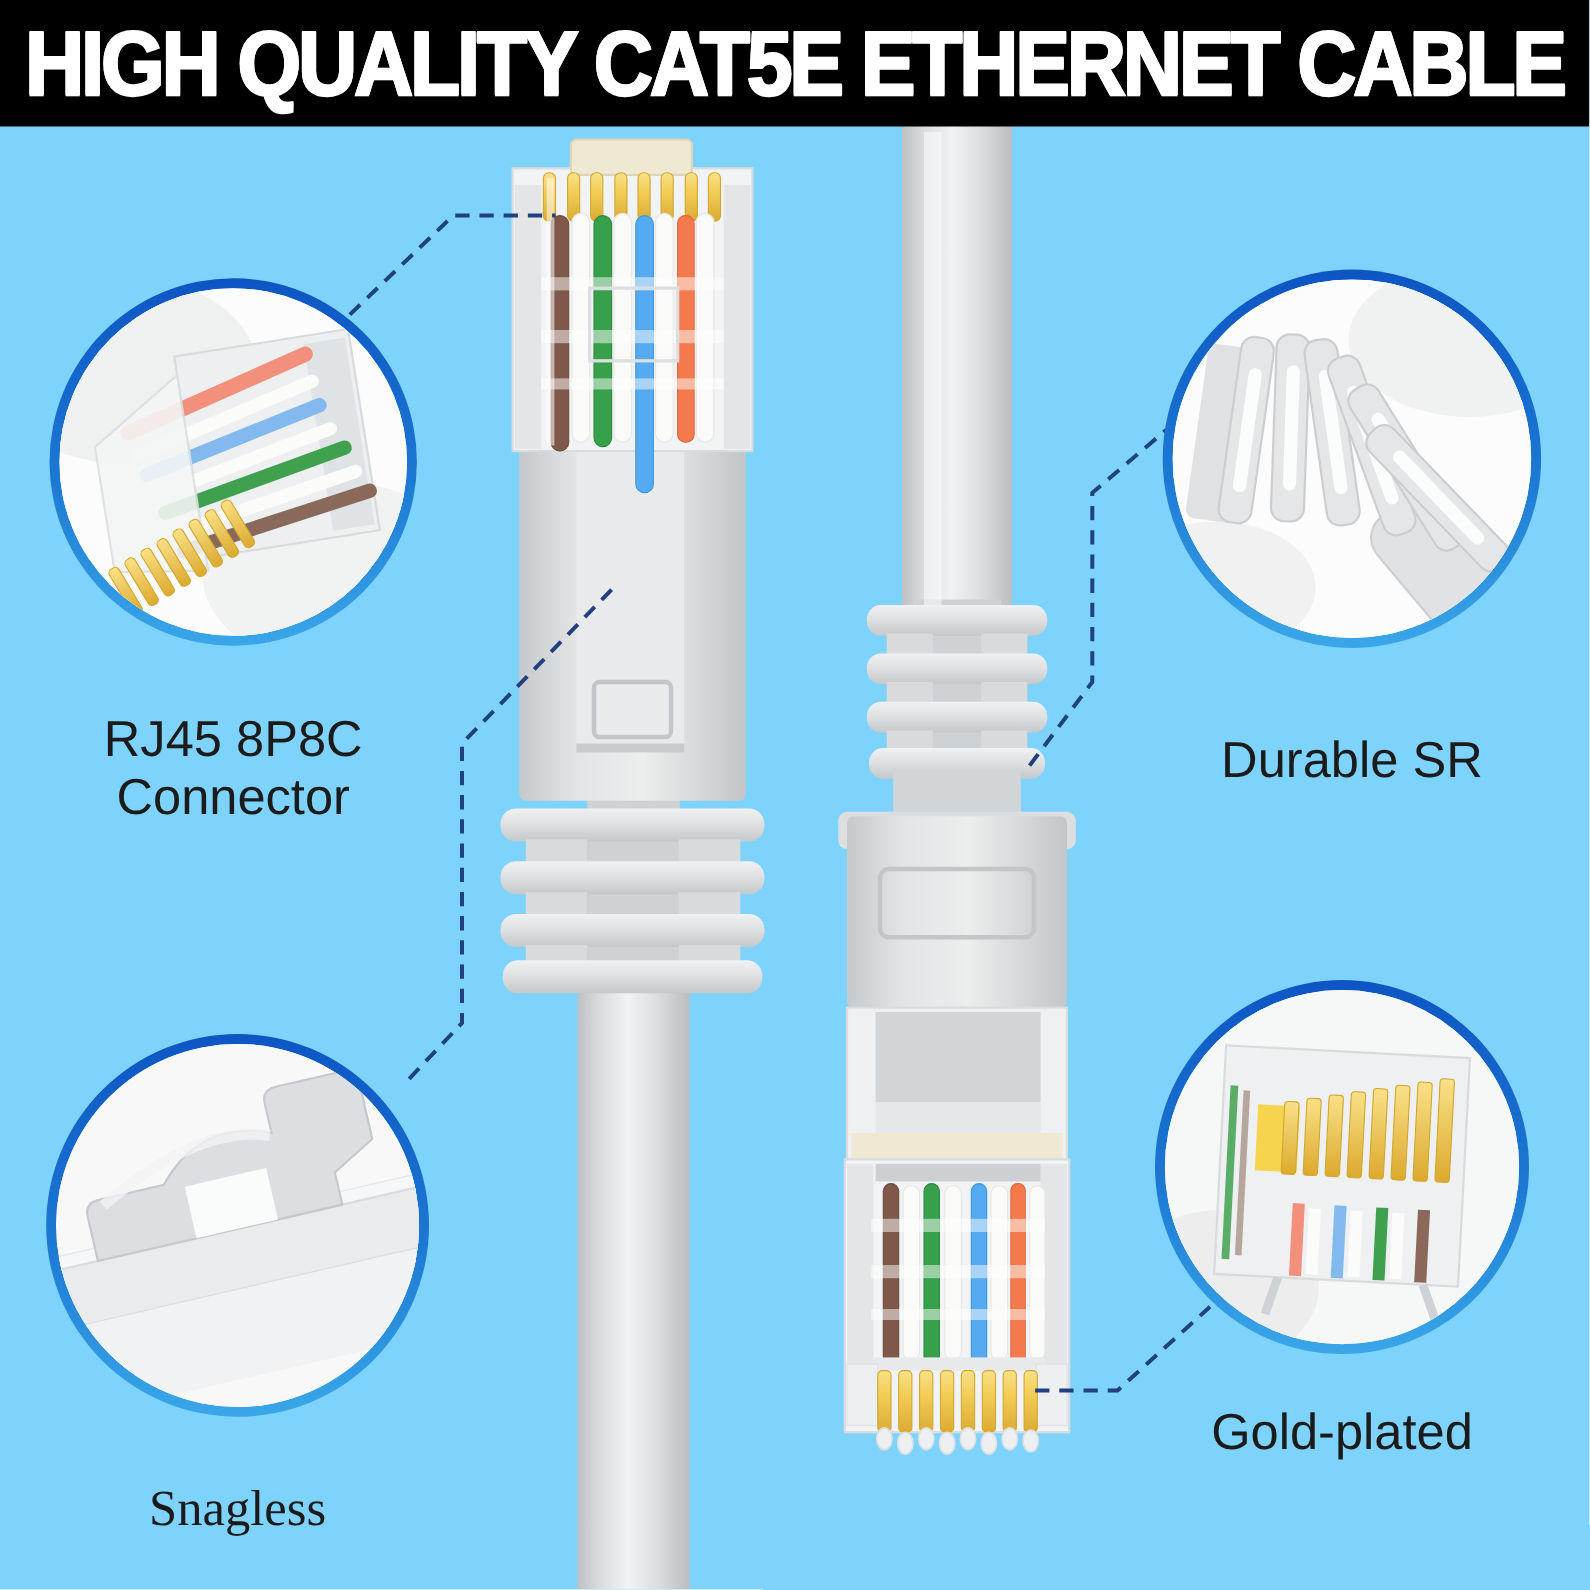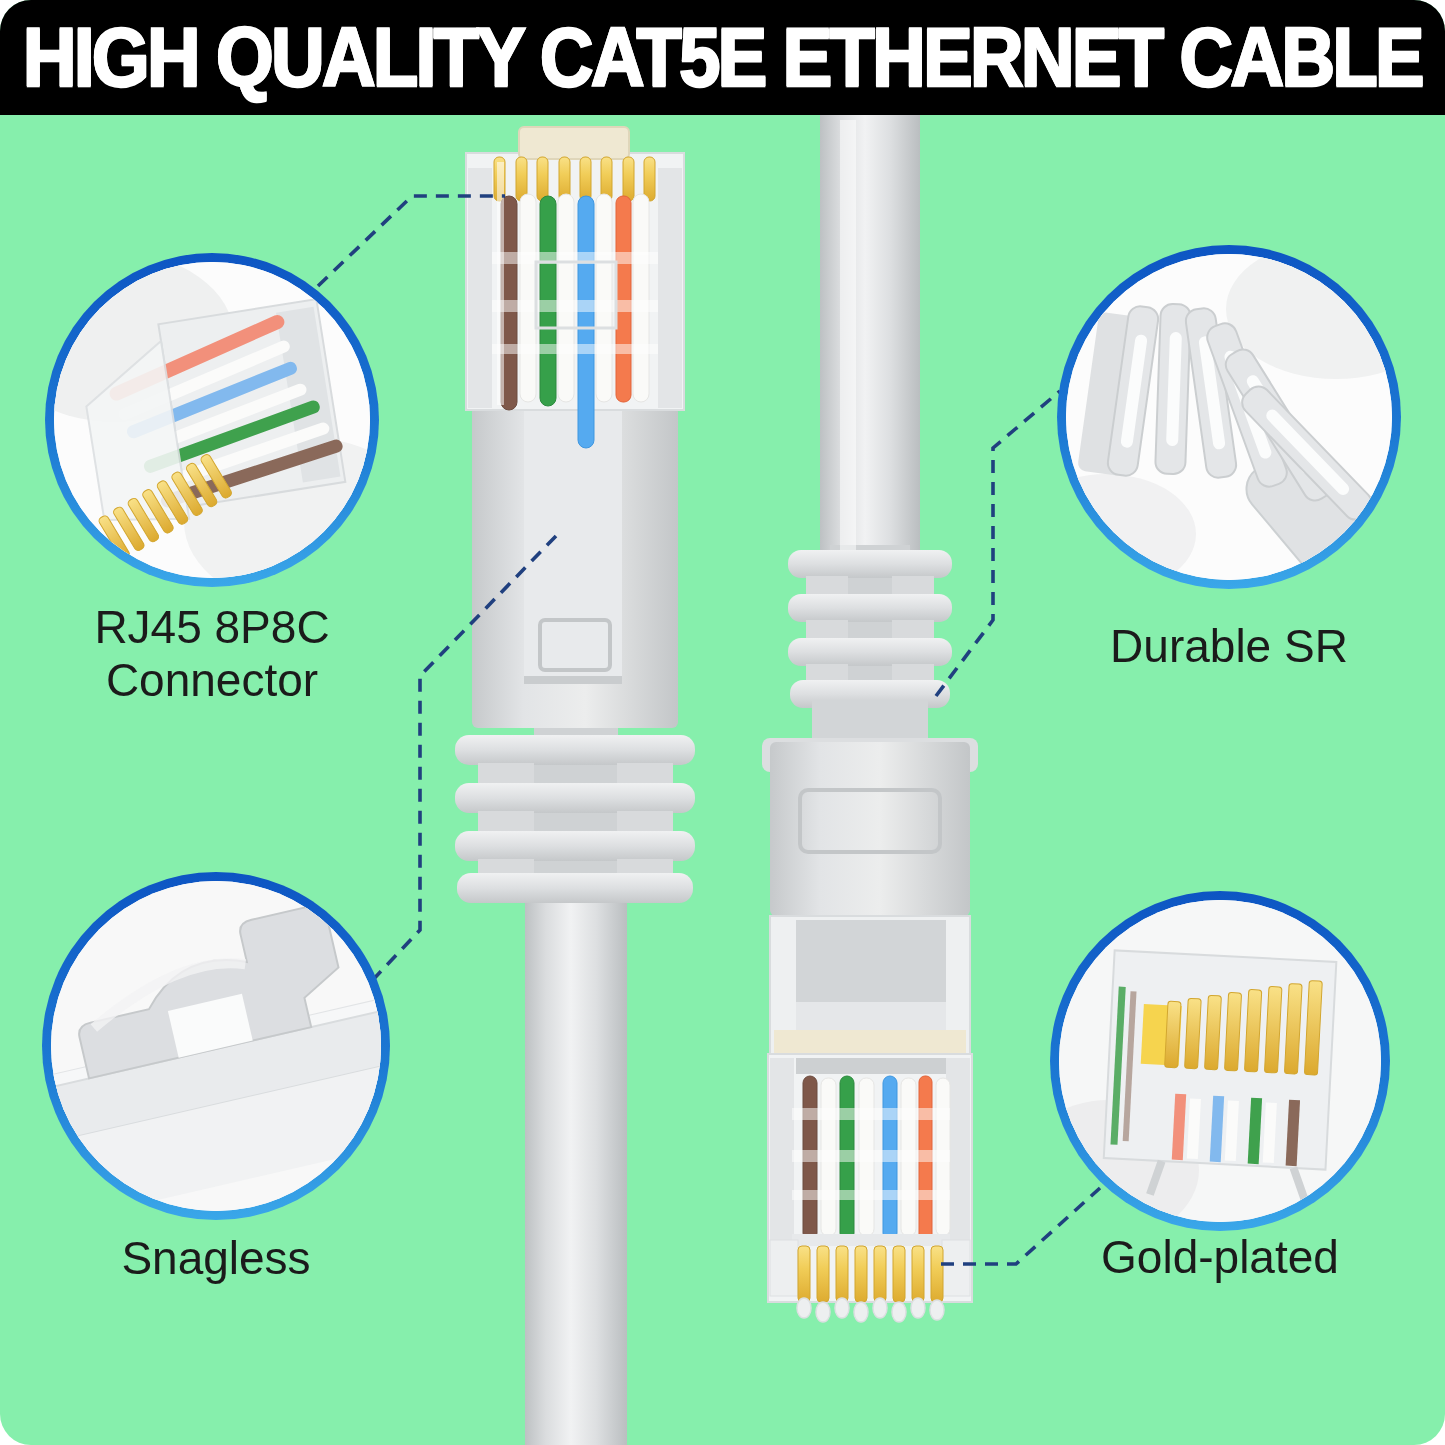--- a/index.html
+++ b/index.html
@@ -1,23 +1,23 @@
 <!DOCTYPE html>
 <html><head>
 <meta charset="utf-8">
 <style>
   html,body{margin:0;padding:0;background:#ffffff;font-family:"Liberation Sans",sans-serif;}
-  .stage{position:relative;width:1445px;height:1445px;background:#86efac;overflow:hidden;border-radius:31px;}
+  .stage{position:relative;width:1445px;height:1445px;background:#7dd3fc;overflow:hidden;}
   .art{position:absolute;left:0;top:0;width:1445px;height:1445px;}
   .banner{position:absolute;left:0;top:0;width:1445px;height:115px;background:#000000;
           display:flex;align-items:center;justify-content:center;z-index:5;}
   .banner span{color:#ffffff;font-size:74px;font-weight:700;letter-spacing:-2.5px;white-space:nowrap;
                transform:scaleY(1.12);-webkit-text-stroke:2.2px #ffffff;
                text-shadow:1.2px 0 #ffffff,-1.2px 0 #ffffff;}
-  .callout{position:absolute;display:flex;flex-direction:column;align-items:center;z-index:4;}
+  .callout{position:absolute;display:flex;flex-direction:column;align-items:center;z-index:4;gap:44px;}
   .ring{border-radius:50%;padding:9px;box-sizing:border-box;
         background:linear-gradient(180deg,#0d55c3 0%,#1c79d3 55%,#3aa7e9 100%);}
   .ring-inner{width:100%;height:100%;border-radius:50%;overflow:hidden;background:#ffffff;}
   .ring-inner svg{display:block;width:100%;height:100%;}
   .label{text-align:center;font-size:46px;line-height:53px;color:#1b1b1b;}
   .label span{display:block;}
   .label span:empty{display:none;}
 </style>
 </head>
 <body>
@@ -272,21 +272,21 @@
           </g>
         </svg>
       </div>
     </div>
     <div class="label" style="margin-top:31px;">
       <span>Durable SR</span>
 
     </div>
   </div>
 
-  <div class="callout" style="left:42px;top:872px;">
+  <div class="callout" style="left:42px;top:940px;font-family:Liberation Serif, serif;">
     <div class="ring" style="width:348px;height:348px;">
       <div class="ring-inner">
         <svg viewBox="0 0 330 330">
           <rect width="330" height="330" fill="#f8f8f8"></rect>
           <g transform="rotate(-13 165 165)">
             <rect x="-20" y="156" width="370" height="14" fill="#f6f7f8" stroke="#e2e4e6"></rect>
             <rect x="-20" y="168" width="370" height="54" fill="#e9ebed" stroke="#d9dcde" stroke-width="2"></rect>
             <rect x="-20" y="222" width="370" height="80" fill="#f1f2f3"></rect>
             <path d="M34 168 L34 126 Q34 114 48 114 L108 114 Q152 64 214 90 L214 62 Q214 50 228 50 L302 50 L302 116 L262 138 L262 168 Z" fill="#dcdee1" stroke="#c6c9cb" stroke-width="2"></path>
             <rect x="126" y="120" width="76" height="48" fill="#fafbfb"></rect>

